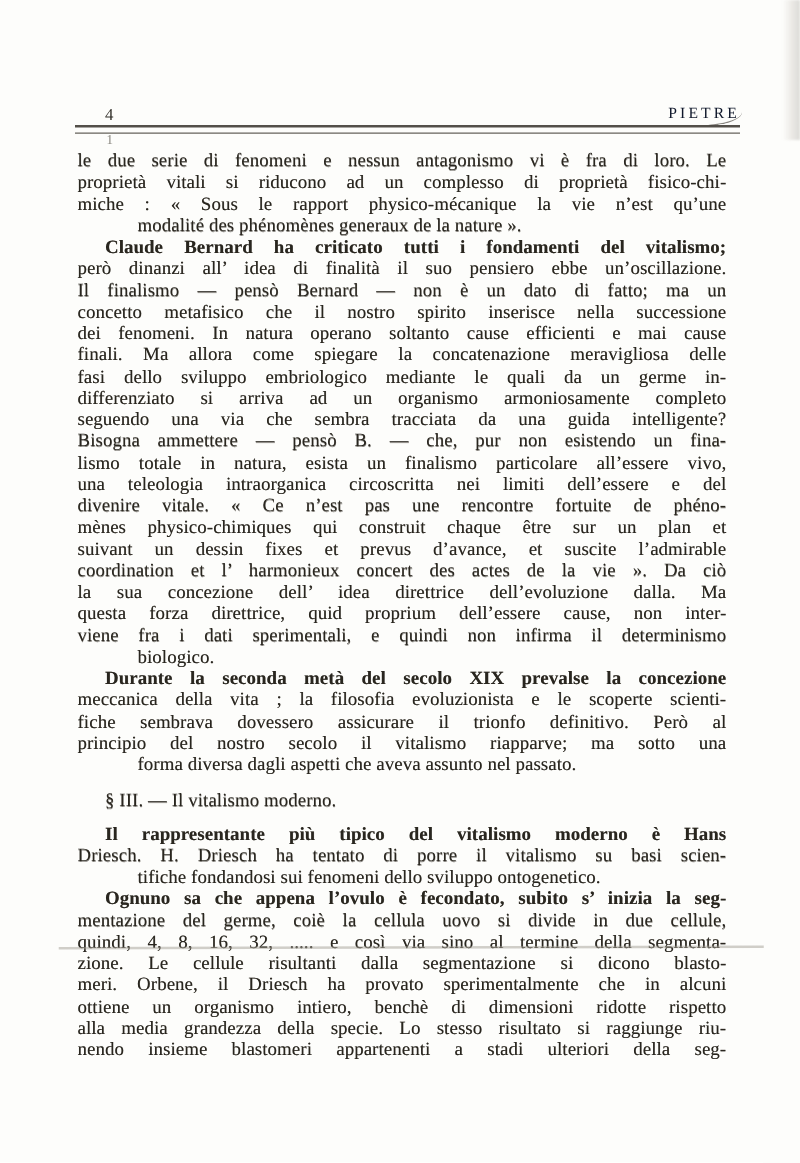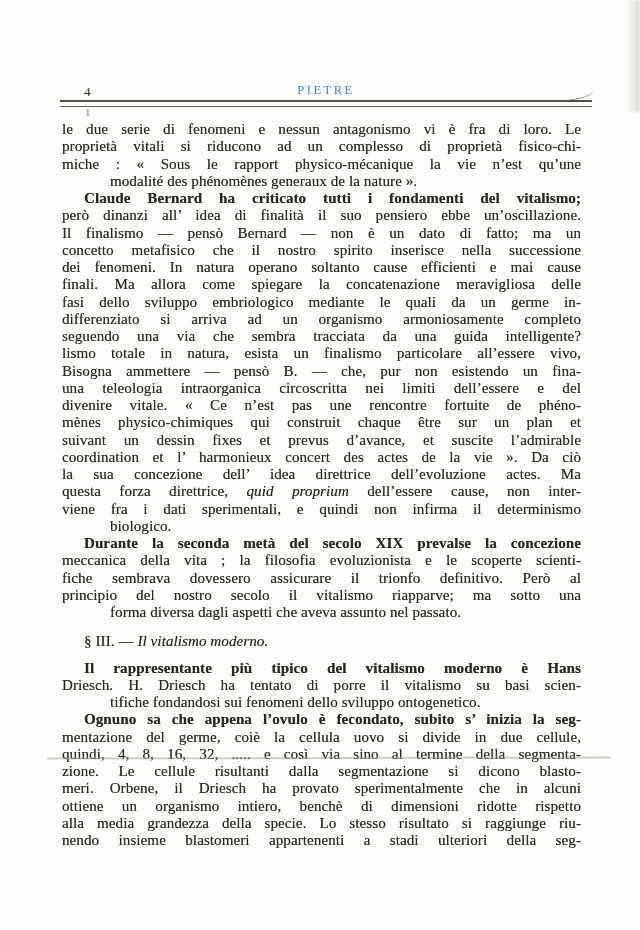--- a/index.html
+++ b/index.html
@@ -5,38 +5,38 @@
   html,body{margin:0;padding:0;background:#ffffff;}
   .page{
     position:relative;width:640px;height:930px;overflow:hidden;
     background:#fdfdfb;
     font-family:"Liberation Serif","DejaVu Serif",serif;
     color:#29261f;
   }
   
   .hdr{position:absolute;top:83px;left:60px;width:532px;height:16px;font-size:13px;}
   .pagenum{position:absolute;left:24px;top:1px;font-size:13.5px;color:#33302a;}
-  .runtitle{position:absolute;left:0;right:0;top:0;text-align:center;
-    font-size:12.5px;letter-spacing:2.5px;color:#3b82f6;}
+  .runtitle{position:absolute;left:0;right:0;top:0;text-align:right;
+    font-size:12.5px;letter-spacing:2.5px;color:#0f172a;}
   .rule{position:absolute;top:100px;left:60px;width:532px;height:4px;
     border-top:2px solid #413d36;border-bottom:1px solid #55514a;opacity:.9;}
   .rule-hook{position:absolute;left:566px;top:89px;width:28px;height:9px;
     border-bottom:1.5px solid #4a463f;border-radius:0 0 70% 15%;
     transform:rotate(-9deg);opacity:.65;}
   .stray{position:absolute;left:85px;top:106px;font-size:11px;color:#6f6c64;opacity:.8;}
   
   .text{position:absolute;top:121px;left:62px;width:519px;
     font-size:15px;line-height:17.25px;
     text-shadow:0.2px 0.2px 0.45px rgba(45,40,32,0.55);
     letter-spacing:0.1px;}
   .ln{text-align:justify;text-align-last:justify;}
   .e{text-align-last:left;margin-left:48px;}
   .in{text-indent:22px;font-weight:bold;}
   .head-line{margin:12px 0 9px 0;text-align-last:left;text-indent:22px;}
-  .it{font-style:italic;}
+  .it{}
   
   .edge-shade{position:absolute;right:0;top:0;width:14px;height:112px;
     background:linear-gradient(to left,#d6d5d1 0%,#eceae6 55%,rgba(255,255,255,0) 100%);
     filter:blur(1px);opacity:.85;}
   .scan-line{position:absolute;top:757px;left:47px;width:564px;height:1.5px;
     background:#a39f96;opacity:.5;transform:rotate(-0.12deg);}
 </style>
 </head>
 <body>
 
@@ -59,28 +59,28 @@
 
     <div class="ln in">Claude Bernard ha criticato tutti i fondamenti del vitalismo;</div>
     <div class="ln">però dinanzi all’ idea di finalità il suo pensiero ebbe un’oscillazione.</div>
     <div class="ln">Il finalismo — pensò Bernard — non è un dato di fatto; ma un</div>
     <div class="ln">concetto metafisico che il nostro spirito inserisce nella successione</div>
     <div class="ln">dei fenomeni. In natura operano soltanto cause efficienti e mai cause</div>
     <div class="ln">finali. Ma allora come spiegare la concatenazione meravigliosa delle</div>
     <div class="ln">fasi dello sviluppo embriologico mediante le quali da un germe in-</div>
     <div class="ln">differenziato si arriva ad un organismo armoniosamente completo</div>
     <div class="ln">seguendo una via che sembra tracciata da una guida intelligente?</div>
+    <div class="ln">Bisogna ammettere — pensò B. — che, pur non esistendo un fina-</div>
     <div class="ln">lismo totale in natura, esista un finalismo particolare all’essere vivo,</div>
-    <div class="ln">Bisogna ammettere — pensò B. — che, pur non esistendo un fina-</div>
     <div class="ln">una teleologia intraorganica circoscritta nei limiti dell’essere e del</div>
     <div class="ln">divenire vitale. « Ce n’est pas une rencontre fortuite de phéno-</div>
     <div class="ln">mènes physico-chimiques qui construit chaque être sur un plan et</div>
     <div class="ln">suivant un dessin fixes et prevus d’avance, et suscite l’admirable</div>
     <div class="ln">coordination et l’ harmonieux concert des actes de la vie ». Da ciò</div>
-    <div class="ln">la sua concezione dell’ idea  direttrice  dell’evoluzione actes.   Ma</div>
+    <div class="ln">la sua concezione dell’ idea  direttrice  dell’evoluzione dalla.   Ma</div>
     <div class="ln"><span>questa forza direttrice, </span><span class="it">quid proprium</span><span> dell’essere cause, non inter-</span></div>
     <div class="ln">viene fra i dati sperimentali, e quindi non infirma il determinismo</div>
     <div class="ln e">biologico.</div>
 
     <div class="ln in">Durante la seconda metà del secolo XIX prevalse la concezione</div>
     <div class="ln">meccanica della vita ; la filosofia evoluzionista e le scoperte scienti-</div>
     <div class="ln">fiche sembrava dovessero assicurare il trionfo definitivo. Però al</div>
     <div class="ln">principio del nostro secolo il vitalismo riapparve; ma sotto una</div>
     <div class="ln e">forma diversa dagli aspetti che aveva assunto nel passato.</div>
 

